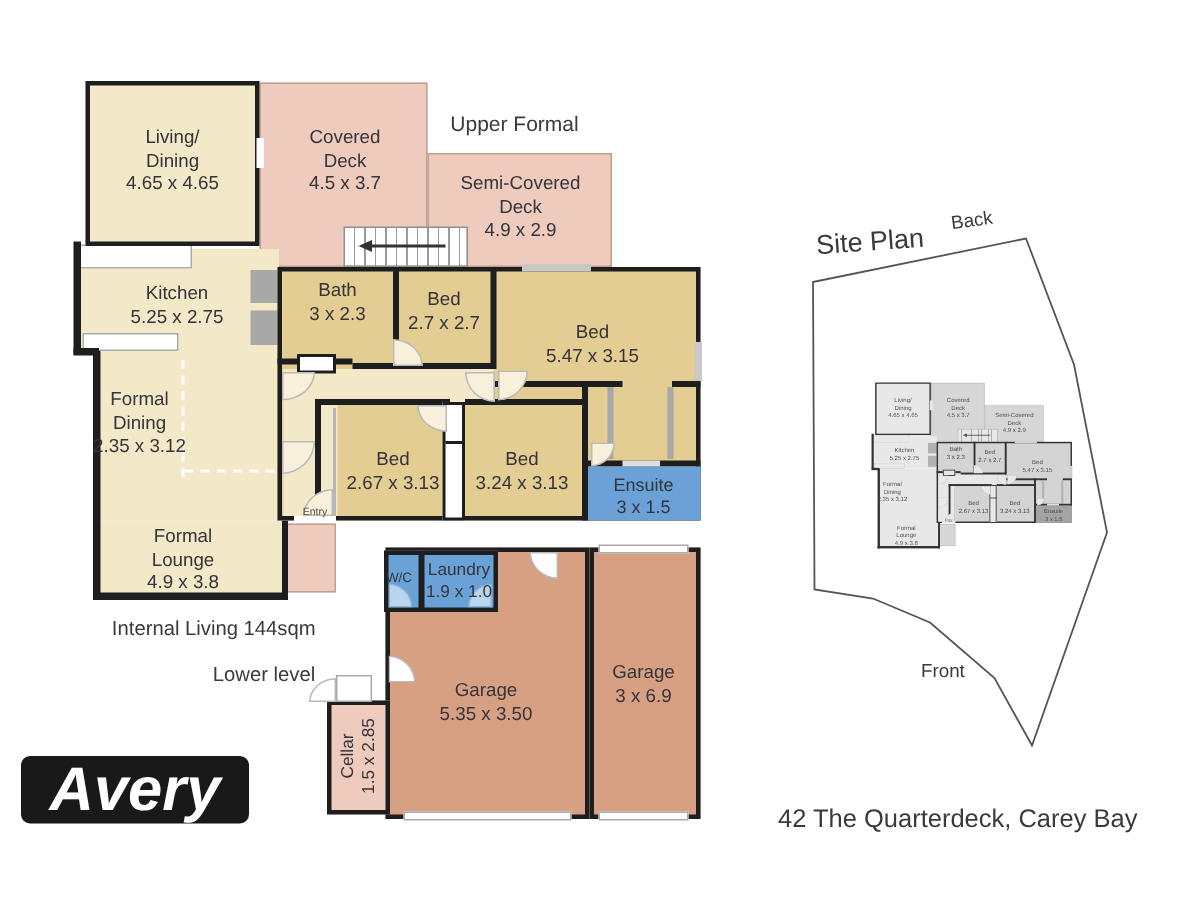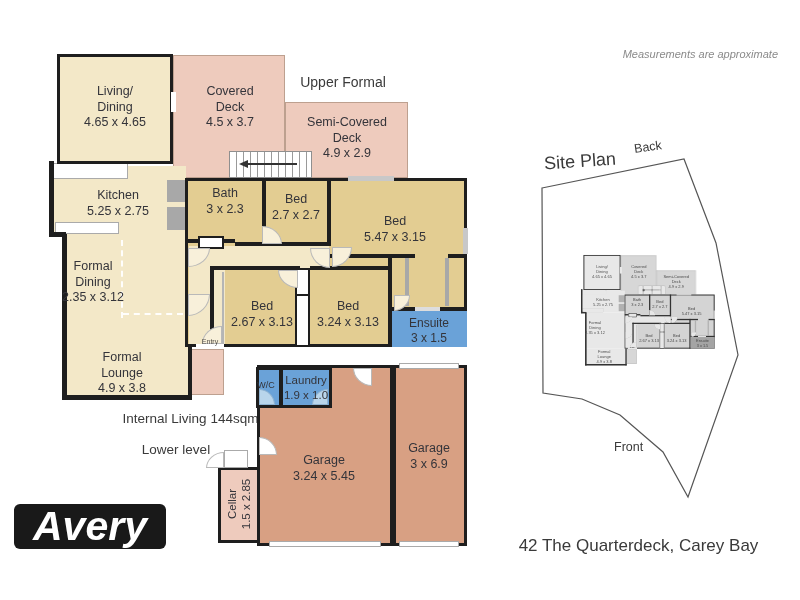--- a/index.html
+++ b/index.html
@@ -51,21 +51,20 @@
   .rot-cellar{position:absolute;left:198px;top:490px;width:82px;height:28px;
       transform:rotate(-90deg);text-align:center;color:#34343a;font-size:11.5px;line-height:14px;}
   svg.boundary{position:absolute;left:530px;top:140px;}
 </style>
 </head>
 <body>
 
 <div id="canvas">
 
   <div class="disclaimer">
-    <div>Measurements are approximate</div>
   </div>
 
   <div id="upper-plan">
 
     <div class="room pink" style="left:133px;top:10px;width:112px;height:123px;"></div>
     <div class="room pink" style="left:245px;top:57px;width:123px;height:76px;"></div>
 
     <div class="stairs" style="left:189px;top:106px;width:83px;height:27px;"></div>
     <div class="arrow-line" style="left:207px;top:118px;width:50px;"></div>
     <div class="arrow-head" style="left:199px;top:115px;"></div>
@@ -180,21 +179,21 @@
       <div>Formal</div>
       <div>Lounge</div>
       <div>4.9 x 3.8</div>
     </div>
     <div class="lbl tiny" style="left:154px;top:293px;width:32px;">
       <div>Entry</div>
     </div>
   </div>
 
   <div class="biglbl" style="left:283px;top:74px;width:120px;">Upper Formal</div>
-  <div class="biglbl" style="left:70px;top:411px;width:145px;font-size:13.5px;margin-left:48px;">Internal Living 144sqm</div>
+  <div class="biglbl" style="left:70px;top:411px;width:145px;font-size:13.5px;">Internal Living 144sqm</div>
   <div class="biglbl" style="left:138px;top:442px;width:76px;font-size:13.5px;">Lower level</div>
 
   <div class="room garage" style="left:257px;top:365px;width:136px;height:181px;"></div>
   <div class="room garage" style="left:393px;top:365px;width:74px;height:181px;"></div>
   <div class="room blue" style="left:256px;top:367px;width:26px;height:41px;border:3px solid var(--wall);box-sizing:border-box;"></div>
   <div class="room blue" style="left:280px;top:367px;width:52px;height:41px;border:3px solid var(--wall);box-sizing:border-box;"></div>
   <div class="room pink" style="left:218px;top:467px;width:42px;height:76px;border:3px solid var(--wall);"></div>
 
   <div class="whitebox" style="left:399px;top:363px;width:60px;height:6px;"></div>
   <div class="whitebox" style="left:269px;top:541px;width:112px;height:6px;"></div>
@@ -210,21 +209,21 @@
 
   <div class="lbl small" style="left:256px;top:379px;width:20px;font-size:9px;">
     <div>W/C</div>
   </div>
   <div class="lbl small" style="left:282px;top:373px;width:48px;font-size:11.5px;line-height:14.5px;">
     <div>Laundry</div>
     <div>1.9 x 1.0</div>
   </div>
   <div class="lbl" style="left:284px;top:453px;width:80px;">
     <div>Garage</div>
-    <div>3.24 x 5.45</div>
+    <div>5.35 x 3.50</div>
   </div>
   <div class="lbl" style="left:389px;top:441px;width:80px;">
     <div>Garage</div>
     <div>3 x 6.9</div>
   </div>
   <div class="rot-cellar">
     <div>Cellar</div>
     <div>1.5 x 2.85</div>
   </div>
 

